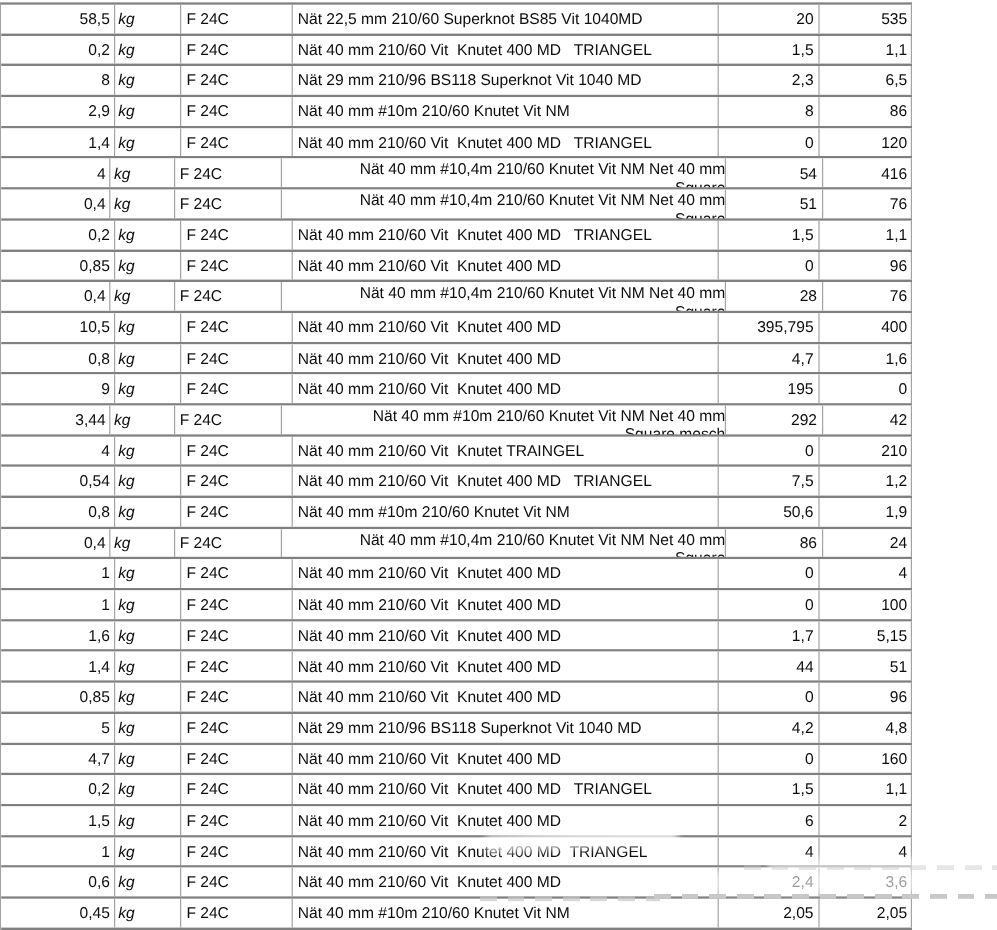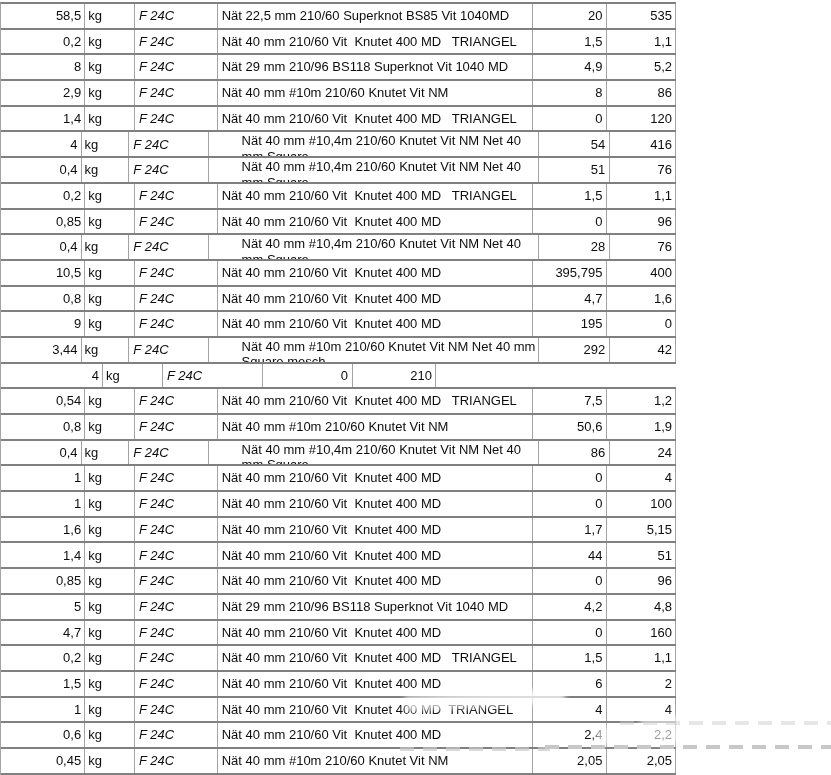--- a/index.html
+++ b/index.html
@@ -14,21 +14,21 @@
     background:var(--bg);
     position:relative;
     overflow:hidden;
     font-family:"Liberation Sans", sans-serif;
     font-size:13px;
     color:var(--text);
   }
   .sheet{
     position:absolute;
     left:0;top:2px;
-    width:676px;
+    width:760px;
     border-top:2px solid var(--border-h);
     border-left:1px solid var(--border-v);
     box-sizing:border-box;
   }
   .row{
     display:flex;
     height:25.7px;
     box-sizing:border-box;
     border-bottom:2px solid var(--border-h);
     background:var(--bg);
@@ -36,23 +36,23 @@
   .cell{
     box-sizing:border-box;
     border-right:1px solid var(--border-v);
     display:flex;
     align-items:center;
     overflow:hidden;
     white-space:pre-wrap;
     line-height:15.5px;
   }
   .c-weight{width:102px;justify-content:flex-end;padding-right:3px;}
-  .c-unit{width:60px;padding-left:3px;}
-  .c-code{width:100px;padding-left:4px;font-style:italic;}
-  .c-desc{width:384px;padding-left:4px;}
+  .c-unit{width:60px;padding-left:3px;font-style:italic;}
+  .c-code{width:100px;padding-left:4px;}
+  .c-desc{width:384px;padding-left:4px;text-align:right;}
   .c-q1{width:90px;justify-content:flex-end;padding-right:4px;}
   .c-q2{width:83px;justify-content:flex-end;padding-right:3px;}
   .row.two-line .c-desc{
     align-items:flex-start;
     padding-top:1px;
     margin-left:29px;
   }
   
   .wash{
     position:absolute;
@@ -93,22 +93,22 @@
     <div class="cell c-desc">Nät 40 mm 210/60 Vit  Knutet 400 MD   TRIANGEL</div>
     <div class="cell c-q1">1,5</div>
     <div class="cell c-q2">1,1</div>
   </div>
 
   <div class="row">
     <div class="cell c-weight">8</div>
     <div class="cell c-unit">kg</div>
     <div class="cell c-code">F 24C</div>
     <div class="cell c-desc">Nät 29 mm 210/96 BS118 Superknot Vit 1040 MD</div>
-    <div class="cell c-q1">4,9</div>
-    <div class="cell c-q2">5,2</div>
+    <div class="cell c-q1">2,3</div>
+    <div class="cell c-q2">6,5</div>
   </div>
 
   <div class="row">
     <div class="cell c-weight">2,9</div>
     <div class="cell c-unit">kg</div>
     <div class="cell c-code">F 24C</div>
     <div class="cell c-desc">Nät 40 mm #10m 210/60 Knutet Vit NM</div>
     <div class="cell c-q1">8</div>
     <div class="cell c-q2">86</div>
   </div>
@@ -204,20 +204,21 @@
     <div class="cell c-desc">Nät 40 mm #10m 210/60 Knutet Vit NM Net 40 mm Square mesch
 210/60 White Soft</div>
     <div class="cell c-q1">292</div>
     <div class="cell c-q2">42</div>
   </div>
 
   <div class="row">
     <div class="cell c-weight">4</div>
     <div class="cell c-unit">kg</div>
     <div class="cell c-code">F 24C</div>
+    <div class="cell c-desc">Nät 40 mm 210/60 Vit  Knutet TRAINGEL</div>
     <div class="cell c-q1">0</div>
     <div class="cell c-q2">210</div>
   </div>
 
   <div class="row">
     <div class="cell c-weight">0,54</div>
     <div class="cell c-unit">kg</div>
     <div class="cell c-code">F 24C</div>
     <div class="cell c-desc">Nät 40 mm 210/60 Vit  Knutet 400 MD   TRIANGEL</div>
     <div class="cell c-q1">7,5</div>
@@ -332,21 +333,21 @@
     <div class="cell c-q1">4</div>
     <div class="cell c-q2">4</div>
   </div>
 
   <div class="row">
     <div class="cell c-weight">0,6</div>
     <div class="cell c-unit">kg</div>
     <div class="cell c-code">F 24C</div>
     <div class="cell c-desc">Nät 40 mm 210/60 Vit  Knutet 400 MD</div>
     <div class="cell c-q1">2,4</div>
-    <div class="cell c-q2">2,2</div>
+    <div class="cell c-q2">3,6</div>
   </div>
 
   <div class="row">
     <div class="cell c-weight">0,45</div>
     <div class="cell c-unit">kg</div>
     <div class="cell c-code">F 24C</div>
     <div class="cell c-desc">Nät 40 mm #10m 210/60 Knutet Vit NM</div>
     <div class="cell c-q1">2,05</div>
     <div class="cell c-q2">2,05</div>
   </div>

